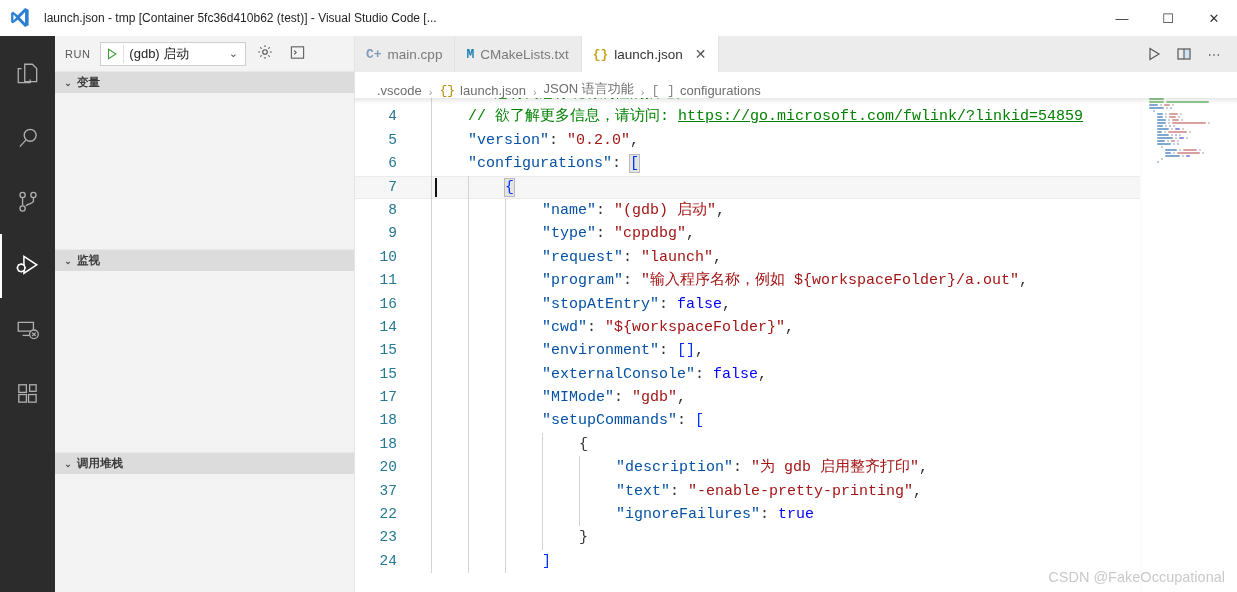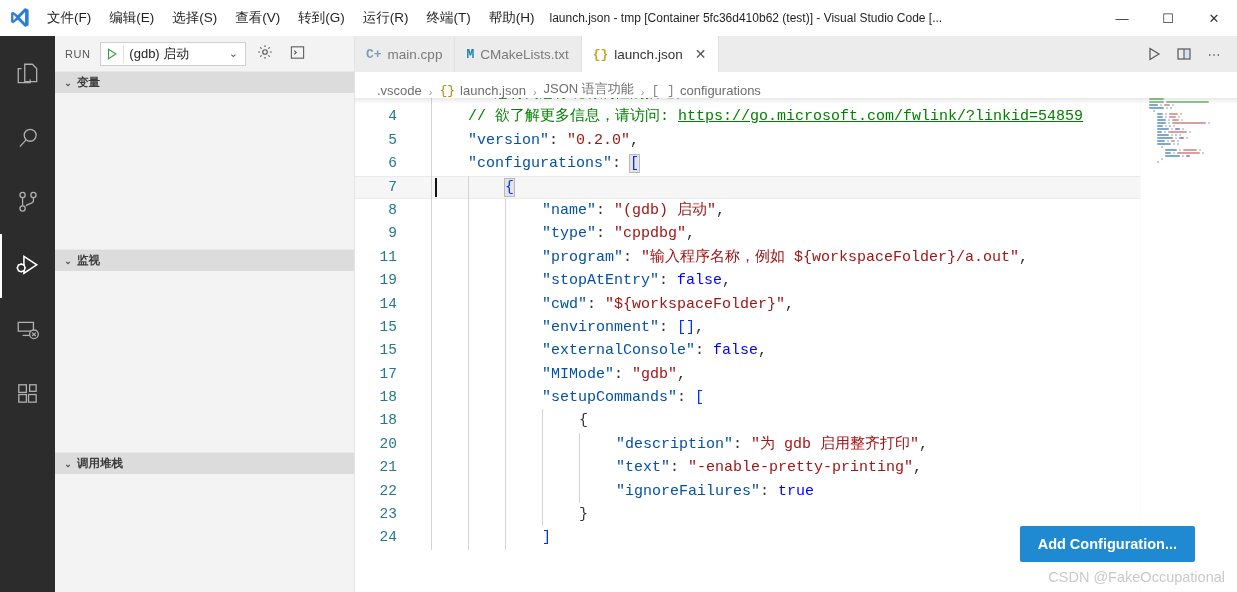--- a/index.html
+++ b/index.html
@@ -202,30 +202,20 @@
 </head>
 <body>
 
 <div class="app">
 
   <div class="titlebar">
     <div class="vscode-logo">
       <svg width="22" height="21" viewBox="0 0 24 24" aria-hidden="true">
         <path d="M18.9 1.2 23 3.2v17.6l-4.1 2-8.3-8.1-5.3 4-2.3-1.2V6.5l2.3-1.2 5.3 4 8.3-8.1zM5.6 8.6v6.8l3.3-3.4-3.3-3.4zm13.3-2.8-6 6.2 6 6.2V5.8z" fill="#2a7fd4"></path>
       </svg>
-    </div>
-    <div class="menubar">
-      <div class="menu-item">文件(F)</div>
-      <div class="menu-item">编辑(E)</div>
-      <div class="menu-item">选择(S)</div>
-      <div class="menu-item">查看(V)</div>
-      <div class="menu-item">转到(G)</div>
-      <div class="menu-item">运行(R)</div>
-      <div class="menu-item">终端(T)</div>
-      <div class="menu-item">帮助(H)</div>
     </div>
     <div class="win-title">launch.json - tmp [Container 5fc36d410b62 (test)] - Visual Studio Code [...</div>
     <div class="win-controls">
       <div class="win-btn">—</div>
       <div class="win-btn">☐</div>
       <div class="win-btn close">✕</div>
     </div>
   </div>
 
   <div class="body-row">
@@ -415,25 +405,29 @@
               </div>
               <div class="ln-row">
                 <div class="ln-num">8</div>
                 <div class="ln-code"><span class="ind"></span><span class="ind"></span><span class="ind"></span><span class="t-key">"name"</span><span class="t-punct">: </span><span class="t-str">"(gdb) 启动"</span><span class="t-punct">,</span></div>
               </div>
               <div class="ln-row">
                 <div class="ln-num">9</div>
                 <div class="ln-code"><span class="ind"></span><span class="ind"></span><span class="ind"></span><span class="t-key">"type"</span><span class="t-punct">: </span><span class="t-str">"cppdbg"</span><span class="t-punct">,</span></div>
               </div>
               <div class="ln-row">
+                <div class="ln-num">10</div>
+                <div class="ln-code"><span class="ind"></span><span class="ind"></span><span class="ind"></span><span class="t-key">"request"</span><span class="t-punct">: </span><span class="t-str">"launch"</span><span class="t-punct">,</span></div>
+              </div>
+              <div class="ln-row">
                 <div class="ln-num">11</div>
                 <div class="ln-code"><span class="ind"></span><span class="ind"></span><span class="ind"></span><span class="t-key">"program"</span><span class="t-punct">: </span><span class="t-str">"输入程序名称，例如 ${workspaceFolder}/a.out"</span><span class="t-punct">,</span></div>
               </div>
               <div class="ln-row">
-                <div class="ln-num">19</div>
+                <div class="ln-num">16</div>
                 <div class="ln-code"><span class="ind"></span><span class="ind"></span><span class="ind"></span><span class="t-key">"stopAtEntry"</span><span class="t-punct">: </span><span class="t-kw">false</span><span class="t-punct">,</span></div>
               </div>
               <div class="ln-row">
                 <div class="ln-num">14</div>
                 <div class="ln-code"><span class="ind"></span><span class="ind"></span><span class="ind"></span><span class="t-key">"cwd"</span><span class="t-punct">: </span><span class="t-str">"${workspaceFolder}"</span><span class="t-punct">,</span></div>
               </div>
               <div class="ln-row">
                 <div class="ln-num">15</div>
                 <div class="ln-code"><span class="ind"></span><span class="ind"></span><span class="ind"></span><span class="t-key">"environment"</span><span class="t-punct">: </span><span class="t-brk">[]</span><span class="t-punct">,</span></div>
               </div>
@@ -451,21 +445,21 @@
               </div>
               <div class="ln-row">
                 <div class="ln-num">18</div>
                 <div class="ln-code"><span class="ind"></span><span class="ind"></span><span class="ind"></span><span class="ind"></span><span class="t-punct">{</span></div>
               </div>
               <div class="ln-row">
                 <div class="ln-num">20</div>
                 <div class="ln-code"><span class="ind"></span><span class="ind"></span><span class="ind"></span><span class="ind"></span><span class="ind"></span><span class="t-key">"description"</span><span class="t-punct">: </span><span class="t-str">"为 gdb 启用整齐打印"</span><span class="t-punct">,</span></div>
               </div>
               <div class="ln-row">
-                <div class="ln-num">21</div>
+                <div class="ln-num">37</div>
                 <div class="ln-code"><span class="ind"></span><span class="ind"></span><span class="ind"></span><span class="ind"></span><span class="ind"></span><span class="t-key">"text"</span><span class="t-punct">: </span><span class="t-str">"-enable-pretty-printing"</span><span class="t-punct">,</span></div>
               </div>
               <div class="ln-row">
                 <div class="ln-num">22</div>
                 <div class="ln-code"><span class="ind"></span><span class="ind"></span><span class="ind"></span><span class="ind"></span><span class="ind"></span><span class="t-key">"ignoreFailures"</span><span class="t-punct">: </span><span class="t-kw">true</span></div>
               </div>
               <div class="ln-row">
                 <div class="ln-num">23</div>
                 <div class="ln-code"><span class="ind"></span><span class="ind"></span><span class="ind"></span><span class="ind"></span><span class="t-punct">}</span></div>
               </div>
@@ -582,19 +576,18 @@
               <div class="mm-seg" style="background: rgb(192, 192, 192); width: 2px;"></div>
               <div class="mm-seg" style="background: rgb(143, 143, 224); width: 3.8px;"></div>
             </div>
             <div class="mm-line" style="padding-left: 20px;">
               <div class="mm-seg" style="background: rgb(192, 192, 192); width: 2px;"></div>
             </div>
             <div class="mm-line" style="padding-left: 16px;">
               <div class="mm-seg" style="background: rgb(154, 176, 232); width: 2px;"></div>
             </div>
           </div>
-        <button class="add-config-btn">Add Configuration...</button>
         <div class="watermark">CSDN @FakeOccupational</div>
       </div>
 
     </div>
   </div>
 </div>
 
 </body></html>

